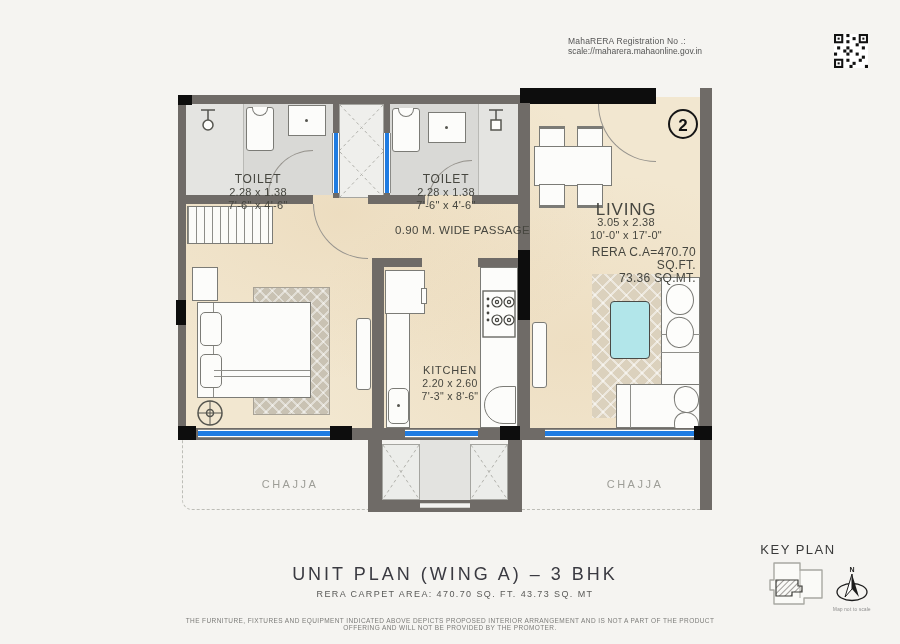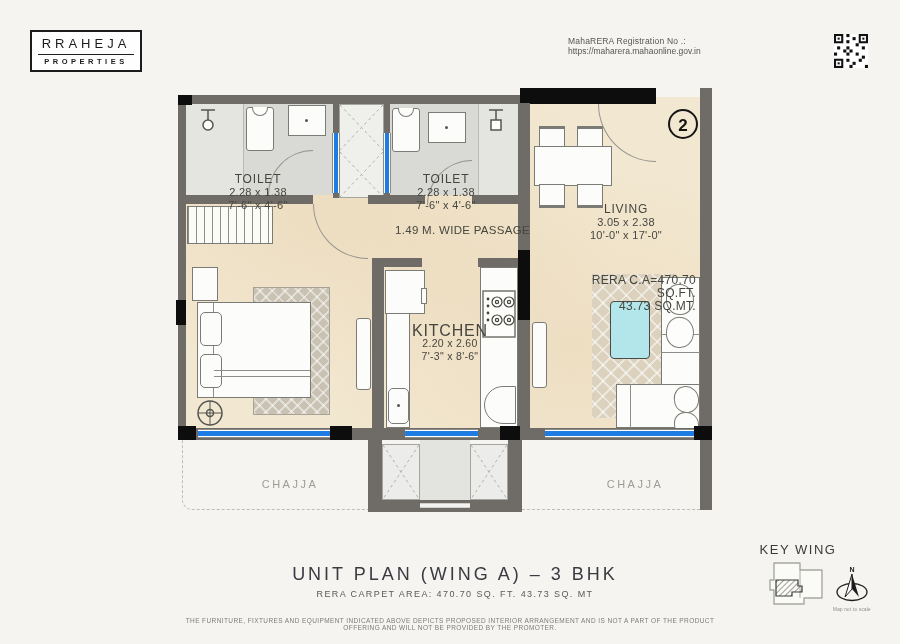--- a/index.html
+++ b/index.html
@@ -70,30 +70,25 @@
          font-size:13px;letter-spacing:1.5px;}
   .compass{position:absolute;left:832px;top:566px;width:40px;text-align:center;}
   .compN{font-size:7px;color:#222;font-weight:700;}
   .compnote{font-size:4.5px;color:#888;letter-spacing:.3px;}
 </style>
 </head>
 <body>
 
 <div class="page">
 
-  <div class="brandbox">
-    <span class="brand1">RRAHEJA</span>
-    <div class="brandline"></div>
-    <span class="brand2">PROPERTIES</span>
-  </div>
 
 
   <div class="rerablk">
     <div class="reralabel">MahaRERA Registration No .:</div>
-    <div class="reraurl">https://maharera.mahaonline.gov.in</div>
+    <div class="reraurl">scale://maharera.mahaonline.gov.in</div>
   </div>
 
   <svg class="qr" viewBox="0 0 33 33">
     <rect x="0" y="0" width="33" height="33" fill="#fff"></rect>
     <g fill="#111">
       <rect x="0" y="0" width="9" height="9"></rect>
         <rect x="24" y="0" width="9" height="9"></rect>
         <rect x="0" y="24" width="9" height="9"></rect>
       <rect x="12" y="0" width="3" height="3"></rect>
         <rect x="18" y="3" width="3" height="3"></rect>
@@ -298,43 +293,43 @@
   <div class="lbl" style="left:214px;top:173px;width:88px;">
     <div class="nm">TOILET</div>
     <div>2.28 x 1.38</div>
     <div>7'-6" x 4'-6"</div>
   </div>
   <div class="lbl" style="left:402px;top:173px;width:88px;">
     <div class="nm">TOILET</div>
     <div>2.28 x 1.38</div>
     <div>7'-6" x 4'-6"</div>
   </div>
-  <div class="lbl" style="left:385px;top:224px;width:155px;font-size:11.5px;">1.49 M. WIDE PASSAGE</div>
+  <div class="lbl" style="left:385px;top:224px;width:155px;font-size:11.5px;">0.90 M. WIDE PASSAGE</div>
   <div class="lbl" style="left:408px;top:324px;width:84px;font-size:10.5px;">
-    <div class="nm" style="font-size:16px;">KITCHEN</div>
+    <div class="nm" style="font-size:11px;margin-top:40px;">KITCHEN</div>
     <div>2.20 x 2.60</div>
     <div>7'-3" x 8'-6"</div>
   </div>
   <div class="lbl" style="left:572px;top:203px;width:108px;">
-    <div class="nm" style="font-size:12px;">LIVING</div>
+    <div class="nm" style="font-size:17px;">LIVING</div>
     <div>3.05 x 2.38</div>
     <div>10'-0" x 17'-0"</div>
   </div>
-  <div class="lbl" style="left:556px;top:246px;width:140px;text-align:right;font-size:12px;margin-top:28px;">
+  <div class="lbl" style="left:556px;top:246px;width:140px;text-align:right;font-size:12px;">
     <div>RERA C.A=470.70 SQ.FT.</div>
-    <div>43.73 SQ.MT.</div>
+    <div>73.36 SQ.MT.</div>
   </div>
 
   <div class="badge">2</div>
 
   <div class="ptitle">UNIT PLAN (WING A) – 3 BHK</div>
   <div class="psub">RERA CARPET AREA: 470.70 SQ. FT. 43.73 SQ. MT</div>
   <div class="disc">THE FURNITURE, FIXTURES AND EQUIPMENT INDICATED ABOVE DEPICTS PROPOSED INTERIOR ARRANGEMENT AND IS NOT A PART OF THE PRODUCT OFFERING AND WILL NOT BE PROVIDED BY THE PROMOTER.</div>
 
-  <div class="kplbl">KEY WING</div>
+  <div class="kplbl">KEY PLAN</div>
   <svg class="abs" style="left:758px;top:560px;" width="78" height="52" viewBox="0 0 78 52">
     <defs>
       <pattern id="hp" width="4" height="4" patternTransform="rotate(45)" patternUnits="userSpaceOnUse">
         <line x1="0" y1="0" x2="0" y2="4" stroke="#6f6b67" stroke-width="1.3"></line>
       </pattern>
     </defs>
     <path d="M16 3 H42 V10 H64 V38 H46 V44 H16 V30 H12 V20 H16 Z" fill="#fafaf7" stroke="#a8a8a2" stroke-width="1.4" stroke-linejoin="round"></path>
     <line x1="42" y1="10" x2="42" y2="38" stroke="#a8a8a2" stroke-width="1"></line>
     <path d="M18 20 H40 V26 H44 V32 H34 V36 H18 Z" fill="url(#hp)" stroke="#3c3c38" stroke-width="1.2"></path>
   </svg>

